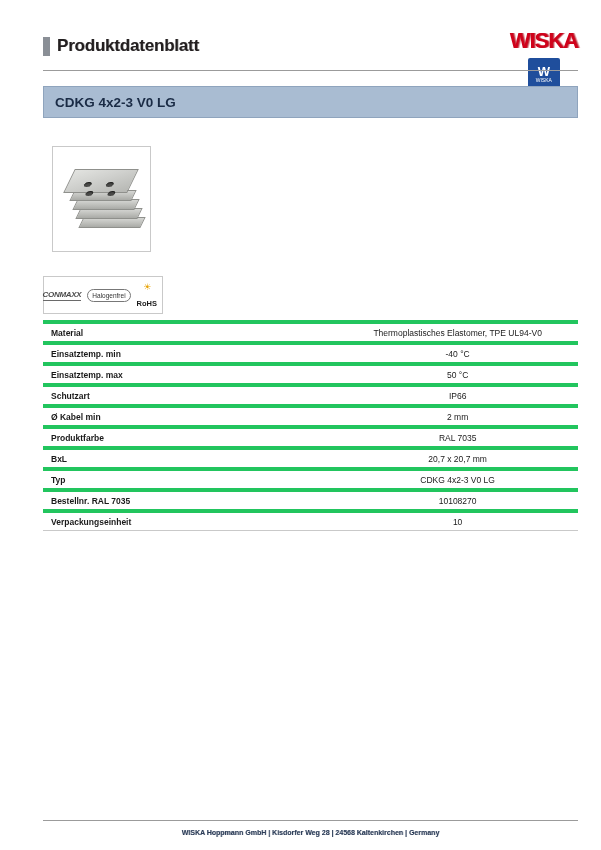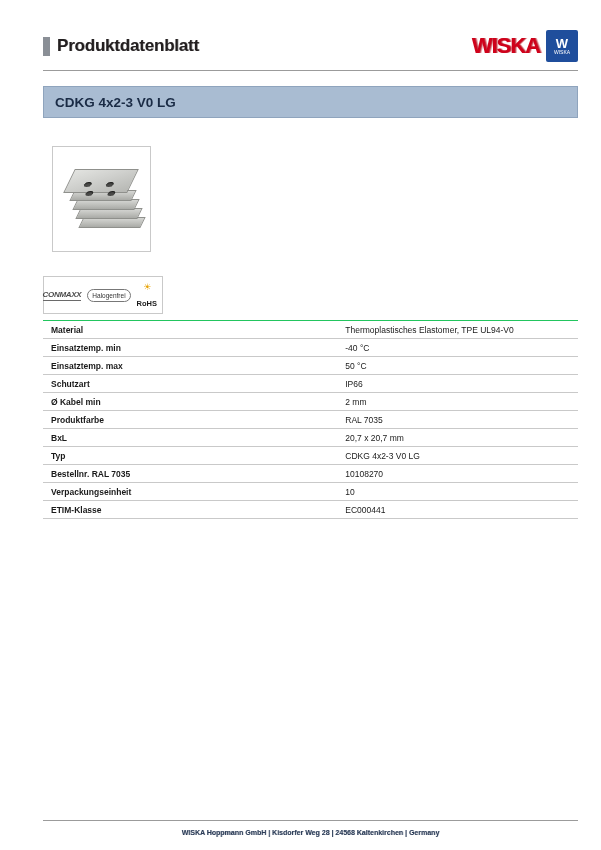--- a/index.html
+++ b/index.html
@@ -59,20 +59,21 @@
     text-shadow: 0.6px 0 0 rgba(90,90,90,0.55);
     white-space: nowrap;
   }
   .logo-area {
     position: absolute;
     right: 0;
     top: 0;
     display: flex;
     align-items: center;
     gap: 6px;
+    flex-direction: column;
   }
   .logo-main {
     font-size: 22px;
     font-weight: bold;
     color: #d0021b;
     letter-spacing: -1px;
     line-height: 1;
     text-shadow: 1px 0 0 rgba(160,0,15,0.6), 2px 0 0 rgba(200,10,25,0.35);
   }
   .logo-badge {
@@ -224,33 +225,33 @@
     left: 43px;
     top: 320px;
     width: 535px;
     border-collapse: collapse;
     font-size: 8.5px;
   }
   .spec-table tr {
     height: 18px;
   }
   .spec-table td {
-    border-top: 1px solid #22c55e;
+    border-top: 4px solid #22c55e;
     border-bottom: 1px solid #c9c9c9;
     padding: 0 8px;
     height: 17px;
   }
   .spec-table td.label {
     font-weight: bold;
     color: #1a1a1a;
     text-align: left;
     width: 55%;
   }
   .spec-table td.value {
-    text-align: left;
+    text-align: center;
     color: #1a1a1a;
   }
   
   .footer-rule {
     position: absolute;
     left: 43px;
     top: 820px;
     width: 535px;
     height: 1px;
     background: #9b9b9b;
@@ -350,23 +351,19 @@
         <td class="value">CDKG 4x2-3 V0 LG</td>
       </tr>
       <tr>
         <td class="label">Bestellnr. RAL 7035</td>
         <td class="value">10108270</td>
       </tr>
       <tr>
         <td class="label">Verpackungseinheit</td>
         <td class="value">10</td>
       </tr>
-      <tr>
-        <td class="label">ETIM-Klasse</td>
-        <td class="value">EC000441</td>
-      </tr>
     </tbody>
   </table>
 
   <div class="footer-rule"></div>
   <div class="footer-text">WISKA Hoppmann GmbH | Kisdorfer Weg 28 | 24568 Kaltenkirchen | Germany</div>
 
 </div>
 
 </body></html>

